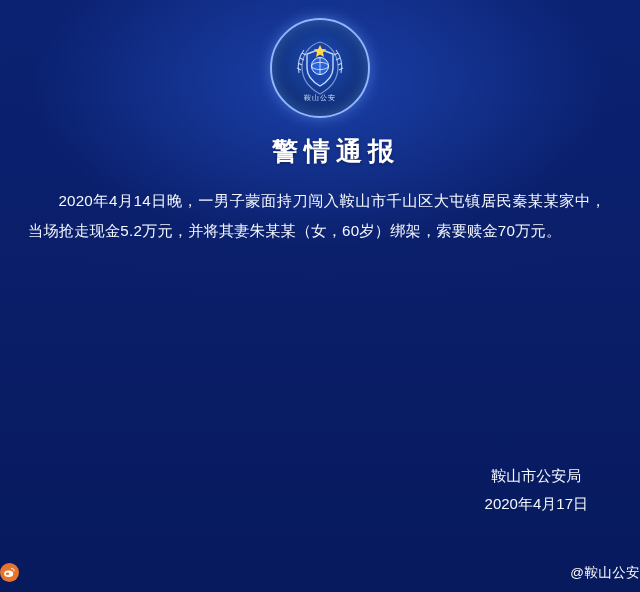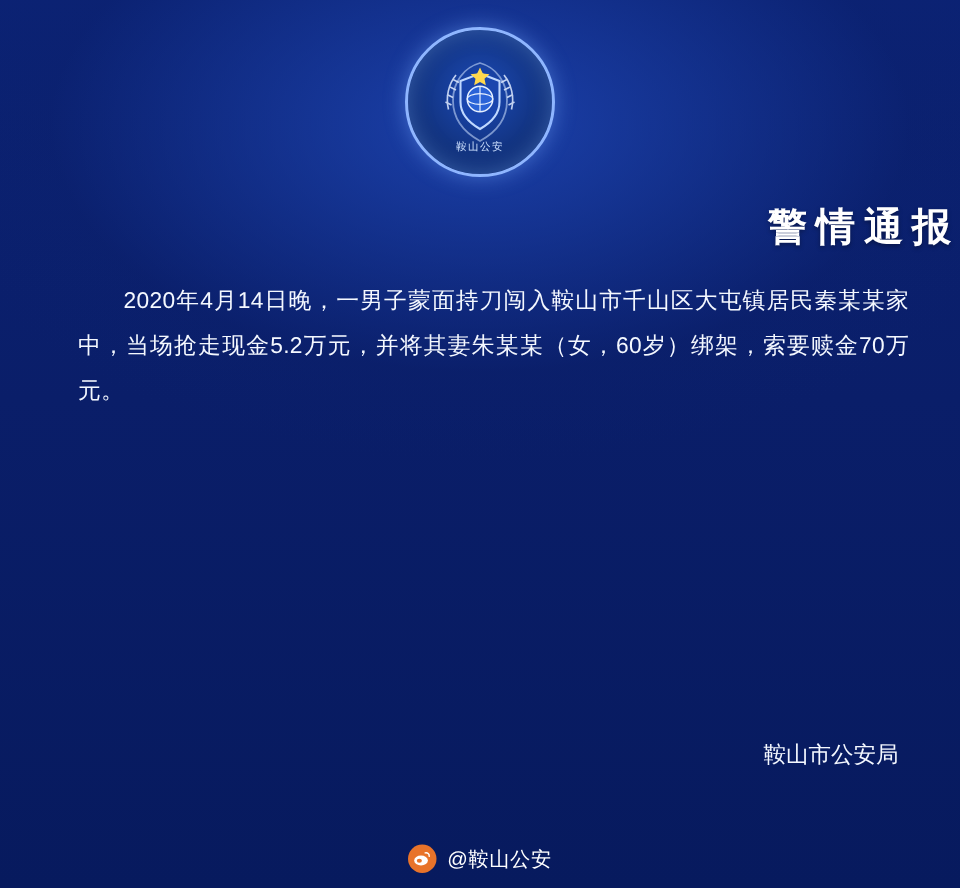--- a/index.html
+++ b/index.html
@@ -64,67 +64,67 @@
     color: #cfe2ff;
     white-space: nowrap;
   }
 
   
   .title {
     position: absolute;
     top: 134px;
     left: 0;
     right: 0;
-    text-align: right;
+    text-align: center;
     font-size: 26px;
     font-weight: bold;
     letter-spacing: 6px;
     color: #ffffff;
     text-shadow: 0 1px 3px rgba(0,0,0,0.35);
     margin-left: 32px;
   }
 
   
   .body {
     position: absolute;
     top: 186px;
-    left: 52px;
+    left: 28px;
     right: 34px;
   }
   .para {
     font-size: 15.2px;
     line-height: 30px;
     text-align: justify;
     text-justify: inter-ideograph;
     text-indent: 2em;
     margin: 0 0 18px 0;
     color: #f4f8ff;
     letter-spacing: 0.2px;
   }
 
   
   .sign {
     position: absolute;
-    right: 41px;
+    right: 52px;
     bottom: 74px;
     text-align: center;
     font-size: 15px;
     line-height: 28px;
     color: #f4f8ff;
   }
 
   
   .footer {
     position: absolute;
     left: 0;
     right: 0;
     bottom: 10px;
     display: flex;
     align-items: center;
-    justify-content: center;
+    justify-content: space-between;
     gap: 7px;
   }
   .weibo-badge {
     width: 19px;
     height: 19px;
     border-radius: 50%;
     background: #e8732a;
     display: flex;
     align-items: center;
     justify-content: center;
@@ -169,20 +169,21 @@
   </div>
 
   <div class="title">警情通报</div>
 
   <div class="body">
     <p class="para">2020年4月14日晚，一男子蒙面持刀闯入鞍山市千山区大屯镇居民秦某某家中，当场抢走现金5.2万元，并将其妻朱某某（女，60岁）绑架，索要赎金70万元。</p>
   </div>
 
   <div class="sign">
     <div>鞍山市公安局</div>
+    <div>2020年4月17日</div>
   </div>
 
   <div class="footer">
     <span class="weibo-badge">
       <svg width="13" height="13" viewBox="0 0 16 16" aria-hidden="true">
         <ellipse cx="7" cy="9.5" rx="5.6" ry="4.1" fill="#ffffff"></ellipse>
         <ellipse cx="5.6" cy="9.6" rx="2.1" ry="1.6" fill="#e8732a"></ellipse>
         <path d="M10.4 3.2 c1.9 -0.5 3.6 0.9 3.3 2.8" fill="none" stroke="#ffffff" stroke-width="1.2" stroke-linecap="round"></path>
       </svg>
     </span>

